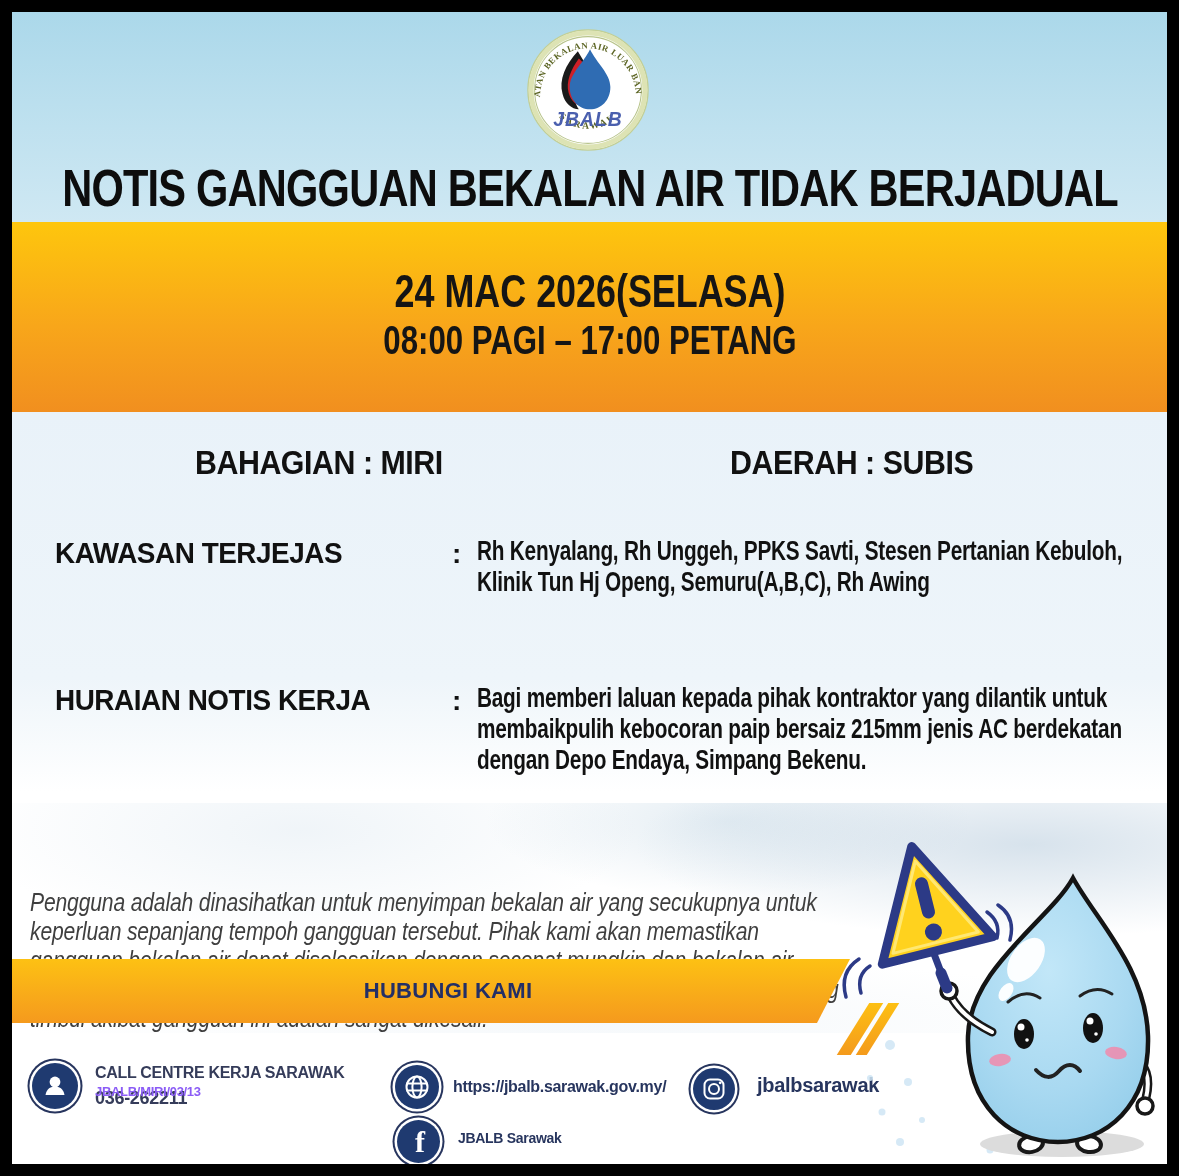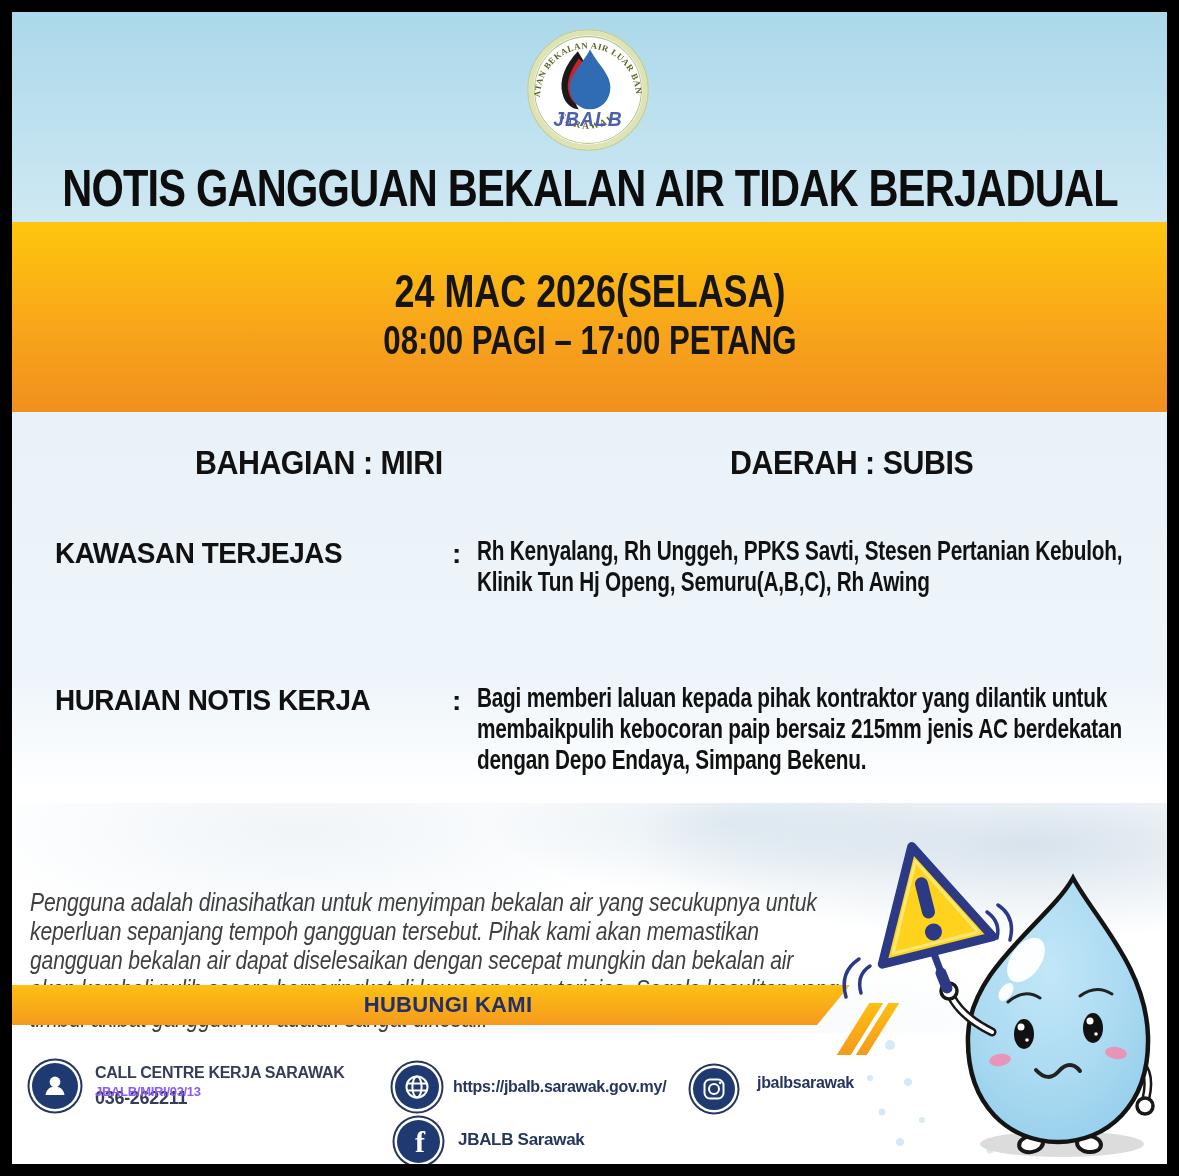--- a/index.html
+++ b/index.html
@@ -28,38 +28,38 @@
   .r-bahagian{left:183px;top:432px;}
   .r-daerah{left:718px;top:432px;}
   .info-label{position:absolute;font-weight:bold;font-size:30px;color:#111;white-space:nowrap;
     transform:scaleX(0.93);transform-origin:0 0;letter-spacing:-0.5px;}
   .info-colon{position:absolute;font-weight:bold;font-size:28px;color:#111;}
   .info-text{position:absolute;font-weight:bold;font-size:27px;color:#111;line-height:31px;
     width:880px;transform:scaleX(0.77);transform-origin:0 0;letter-spacing:-0.3px;}
   .advisory{position:absolute;left:18px;top:876px;width:962px;margin:0;
     font-style:italic;font-size:25px;line-height:29px;color:#3f3f3f;
     transform:scaleX(0.845);transform-origin:0 0;letter-spacing:-0.2px;}
-  .banner{position:absolute;left:0;top:973px;width:838px;height:40px;
+  .banner{position:absolute;left:0;top:947px;width:838px;height:64px;
     background:linear-gradient(180deg,#fdc113 0%,#f8a91a 60%,#f59a1d 100%);
     clip-path:polygon(0 0,838px 0,805px 100%,0 100%);
     display:flex;align-items:center;justify-content:center;padding-left:34px;box-sizing:border-box;}
   .banner-label{font-weight:bold;font-size:22px;letter-spacing:0.3px;color:#232f66;}
   .stripe{position:absolute;top:991px;height:52px;transform:skewX(-32deg);
     background:linear-gradient(180deg,#fdc013,#f49a1c);}
   .stripe1{left:841px;width:14px;}
   .stripe2{left:860px;width:11px;}
   .cicon{position:absolute;border-radius:50%;background:#1f3a70;
     box-shadow:0 0 0 2.5px #fff,0 0 0 4.5px #27355e;display:flex;align-items:center;justify-content:center;}
   .ct{position:absolute;font-weight:bold;letter-spacing:-0.3px;white-space:nowrap;}
   .cc-label{left:83px;top:1052px;font-size:16px;color:#353c5a;}
   .cc-phone{left:83px;top:1076px;font-size:18px;color:#353c5a;}
   .refno{left:83px;top:1072px;font-size:13px;color:#8b5cf6;}
   .weburl{left:441px;top:1066px;font-size:16px;color:#27355e;text-underline-offset:4px;}
-  .igname{left:745px;top:1062px;font-size:16px;color:#27355e;}
-  .fbname{left:446px;top:1118px;font-size:17px;color:#27355e;}
+  .igname{left:745px;top:1062px;font-size:20px;color:#27355e;}
+  .fbname{left:446px;top:1118px;font-size:14px;color:#27355e;}
   .mascot{position:absolute;left:818px;top:808px;}
 </style>
 </head>
 <body>
 
 <div class="poster">
   <div class="inner">
 
     <div class="sec sec-header"></div>
     <div class="sec sec-orange"></div>

